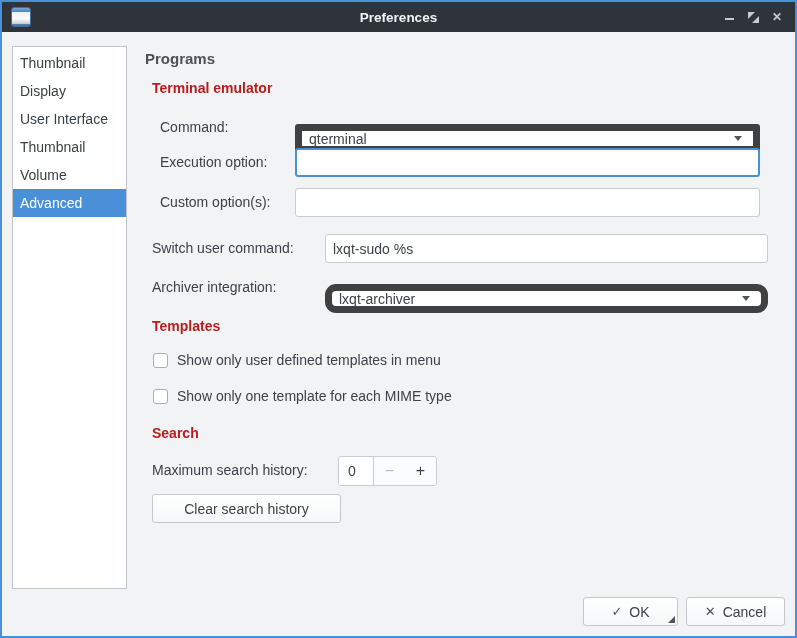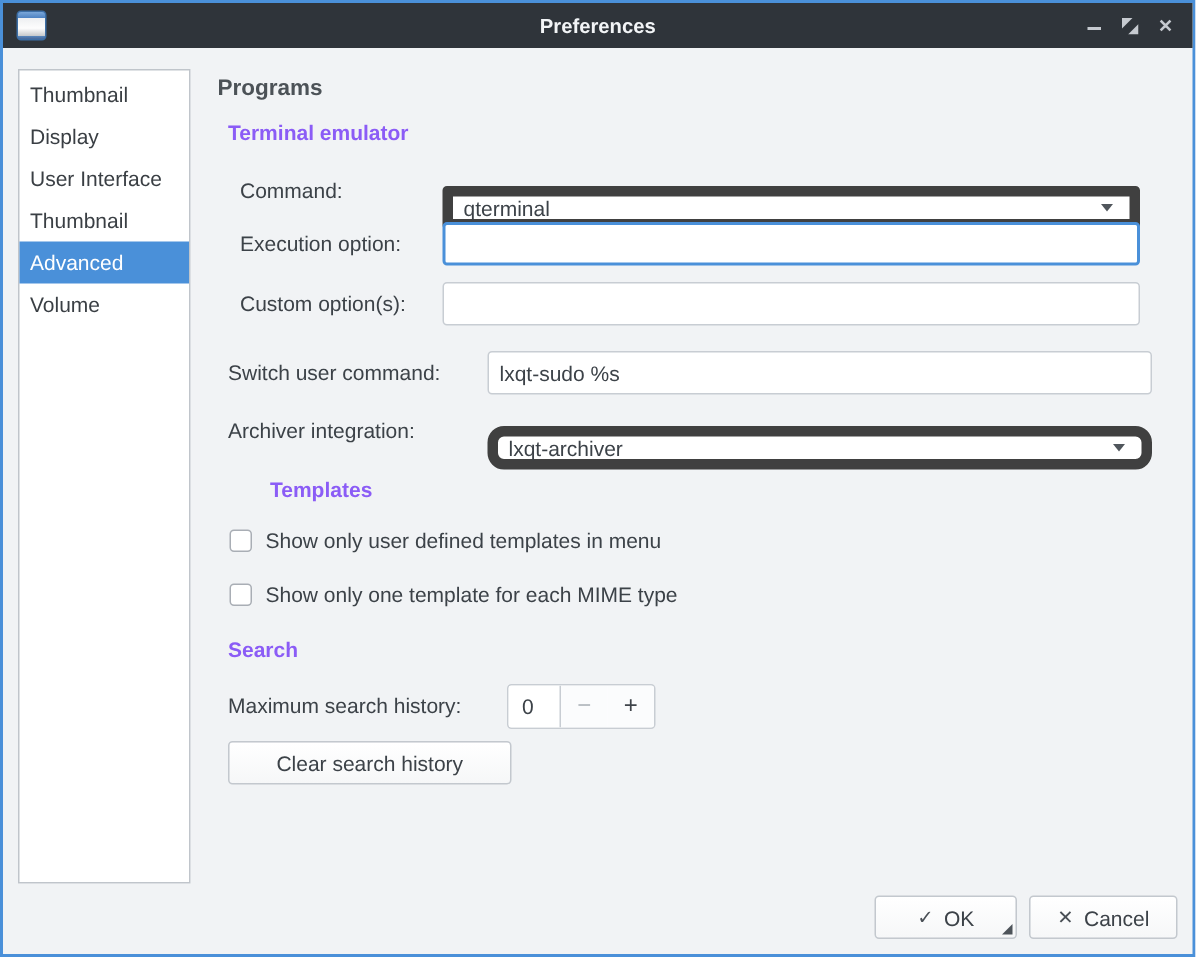--- a/index.html
+++ b/index.html
@@ -55,21 +55,21 @@
   }
   .side-item {
     height: 28px; line-height: 28px;
     padding-left: 7px; font-size: 14px; color: #3a3f44;
     cursor: default; white-space: nowrap; overflow: hidden;
   }
   .side-item.selected { background: #4a90d9; color: #ffffff; }
 
   .abs { position: absolute; }
   .h1 { font-weight: bold; font-size: 15px; color: #4c5257; }
-  .h2 { font-weight: bold; font-size: 14px; color: #8b5cf6; }
+  .h2 { font-weight: bold; font-size: 14px; color: #b91c1c; }
   .flabel { font-size: 14px; color: #3c4248; line-height: 29px; white-space: nowrap; }
 
   .text-input {
     position: absolute; height: 29px;
     border: 1px solid #c8cdd3; border-radius: 3px;
     background: #ffffff; font-family: "Liberation Sans", sans-serif;
     font-size: 14px; color: #3c4248; padding: 0 7px; outline: none;
   }
   .text-input.focused { border: 2px solid #4a90d9; padding: 0 6px; }
 
@@ -152,22 +152,22 @@
     </div>
   </div>
 
   <div class="content">
 
     <div class="sidebar">
       <div class="side-item">Thumbnail</div>
       <div class="side-item">Display</div>
       <div class="side-item">User Interface</div>
       <div class="side-item">Thumbnail</div>
+      <div class="side-item">Volume</div>
       <div class="side-item selected">Advanced</div>
-      <div class="side-item">Volume</div>
     </div>
 
     <div class="abs h1" style="left:143px; top:18px;">Programs</div>
     <div class="abs h2" style="left:150px; top:48px;">Terminal emulator</div>
 
     <div class="abs flabel" style="left:158px; top:81px;">Command:</div>
     <div class="combo" style="left:293px; top:81px; width:465px;">
       <span class="combo-text">qterminal</span>
       <span class="combo-arrow"></span>
     </div>
@@ -180,21 +180,21 @@
 
     <div class="abs flabel" style="left:150px; top:202px;">Switch user command:</div>
     <input class="text-input" style="left: 323px; top: 202px; width: 443px;" value="lxqt-sudo %s">
 
     <div class="abs flabel" style="left:150px; top:241px;">Archiver integration:</div>
     <div class="combo" style="left:323px; top:241px; width:443px;border-radius:11px;">
       <span class="combo-text">lxqt-archiver</span>
       <span class="combo-arrow"></span>
     </div>
 
-    <div class="abs h2" style="left:150px; top:286px;margin-left:28px;">Templates</div>
+    <div class="abs h2" style="left:150px; top:286px;">Templates</div>
 
     <div class="abs cb-row" style="left:151px; top:320px;">
       <span class="cb-box"></span>
       <span class="cb-label">Show only user defined templates in menu</span>
     </div>
     <div class="abs cb-row" style="left:151px; top:356px;">
       <span class="cb-box"></span>
       <span class="cb-label">Show only one template for each MIME type</span>
     </div>
 

